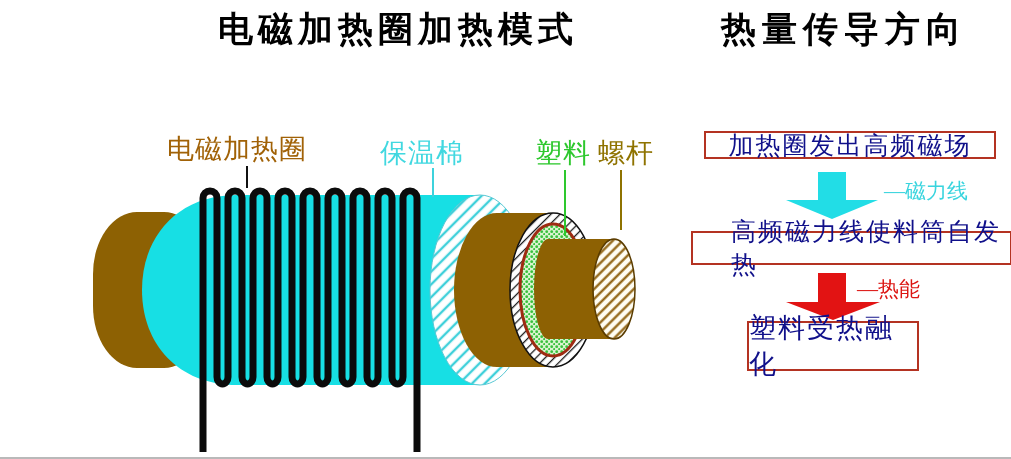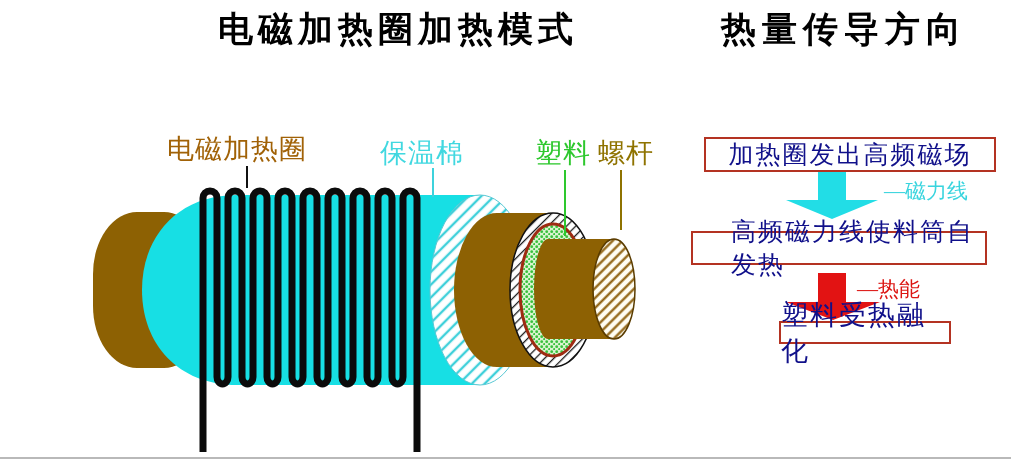--- a/index.html
+++ b/index.html
@@ -15,23 +15,23 @@
   .comp-label{font-size:27px;letter-spacing:1px;}
   #label-coil{left:167px;top:131px;color:#a16207;}
   #label-insulation{left:380px;top:135px;color:#41d8e0;}
   #label-plastic{left:535px;top:135px;color:#2ec82e;}
   #label-screw{left:598px;top:135px;color:#8f7300;}
   .flow-box{
     position:absolute;z-index:2;border:2px solid #b43322;color:#10108a;
     display:flex;align-items:center;justify-content:center;
     font-size:25px;letter-spacing:2px;background:#ffffff;box-sizing:border-box;
   }
-  #flow-box-1{left:704px;top:137px;width:292px;height:35px;}
-  #flow-box-2{left:691px;top:231px;width:296px;height:34px;padding-left:38px;}
-  #flow-box-3{left:747px;top:321px;width:172px;height:23px;font-size:27px;margin-left:32px;}
+  #flow-box-1{left:704px;top:131px;width:292px;height:28px;}
+  #flow-box-2{left:691px;top:231px;width:321px;height:34px;padding-left:38px;}
+  #flow-box-3{left:747px;top:321px;width:172px;height:50px;font-size:27px;}
   .arrow-label{font-size:21px;}
   #label-maglines{left:884px;top:177px;color:#38d4de;}
   #label-heat{left:857px;top:275px;color:#dc1512;}
   #bottom-edge{position:absolute;left:0;top:457px;width:1011px;height:2px;background:#b9b9b9;z-index:3;}
 </style>
 </head>
 <body>
 
 <div id="stage">
 

